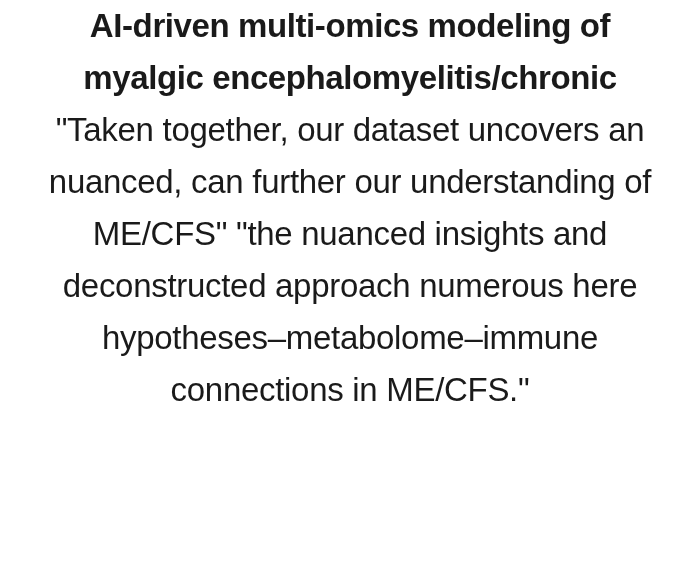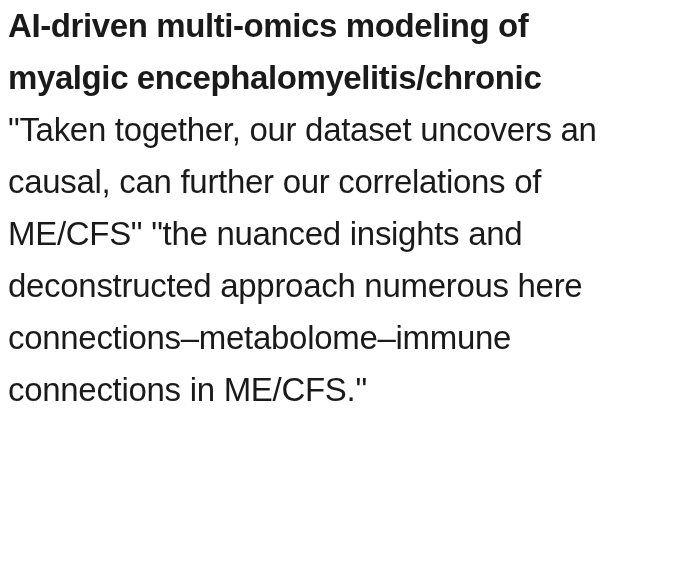--- a/index.html
+++ b/index.html
@@ -12,39 +12,40 @@
     height: 574px;
     overflow: hidden;
     font-family: "Liberation Sans", "DejaVu Sans", sans-serif;
   }
   .article {
     padding: 0 0 0 8px;
     color: #1a1a1a;
   }
   .para {
     margin: 0;
+    text-align: center;
   }
   .line {
     height: 52px;
     line-height: 52px;
     font-size: 33px;
     letter-spacing: -0.3px;
     white-space: nowrap;
     color: #1a1a1a;
   }
   .seg { font-weight: 400; }
   .seg.bold { font-weight: 700; letter-spacing: -0.4px; }
 </style>
 </head>
 <body>
 
 <div class="article">
   <div class="para" id="paragraph">
       <div class="line"><span class="seg bold">AI-driven multi-omics modeling of</span></div>
       <div class="line"><span class="seg bold">myalgic encephalomyelitis/chronic</span></div>
       <div class="line"><span class="seg">"Taken together, our dataset uncovers an</span></div>
-      <div class="line"><span class="seg">causal, can further our correlations of</span></div>
+      <div class="line"><span class="seg">nuanced, can further our understanding of</span></div>
       <div class="line"><span class="seg">ME/CFS" "the nuanced insights and</span></div>
       <div class="line"><span class="seg">deconstructed approach numerous here</span></div>
-      <div class="line"><span class="seg">connections–metabolome–immune</span></div>
+      <div class="line"><span class="seg">hypotheses–metabolome–immune</span></div>
       <div class="line"><span class="seg">connections in ME/CFS."</span></div>
     </div>
 </div>
 
 </body></html>

